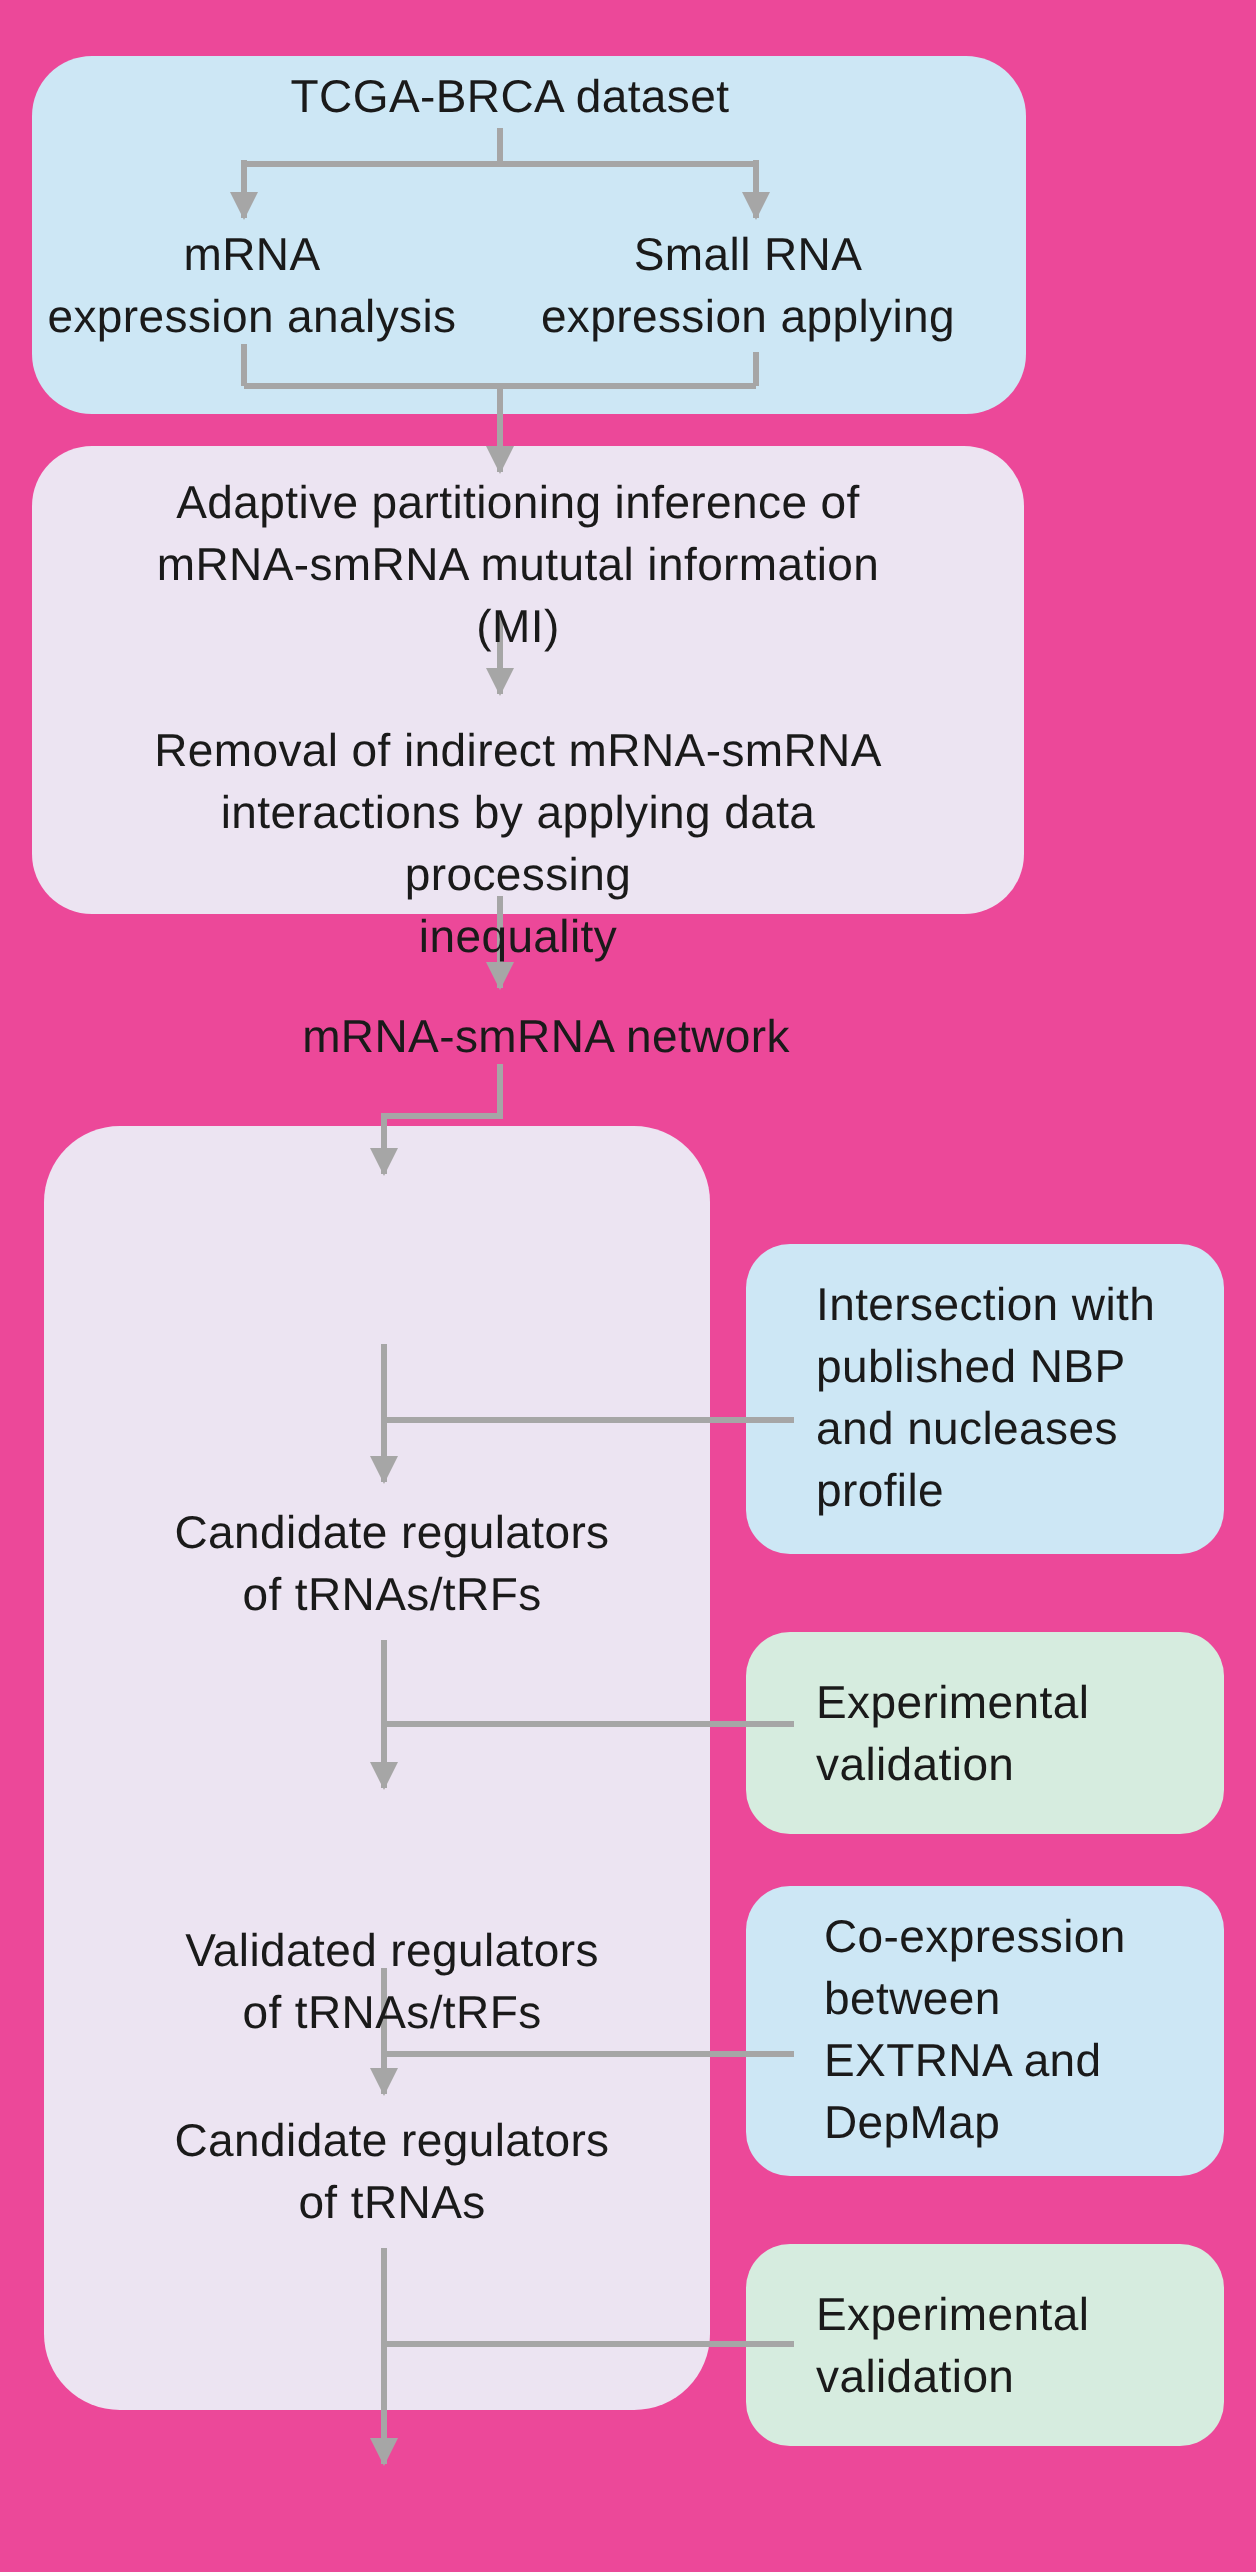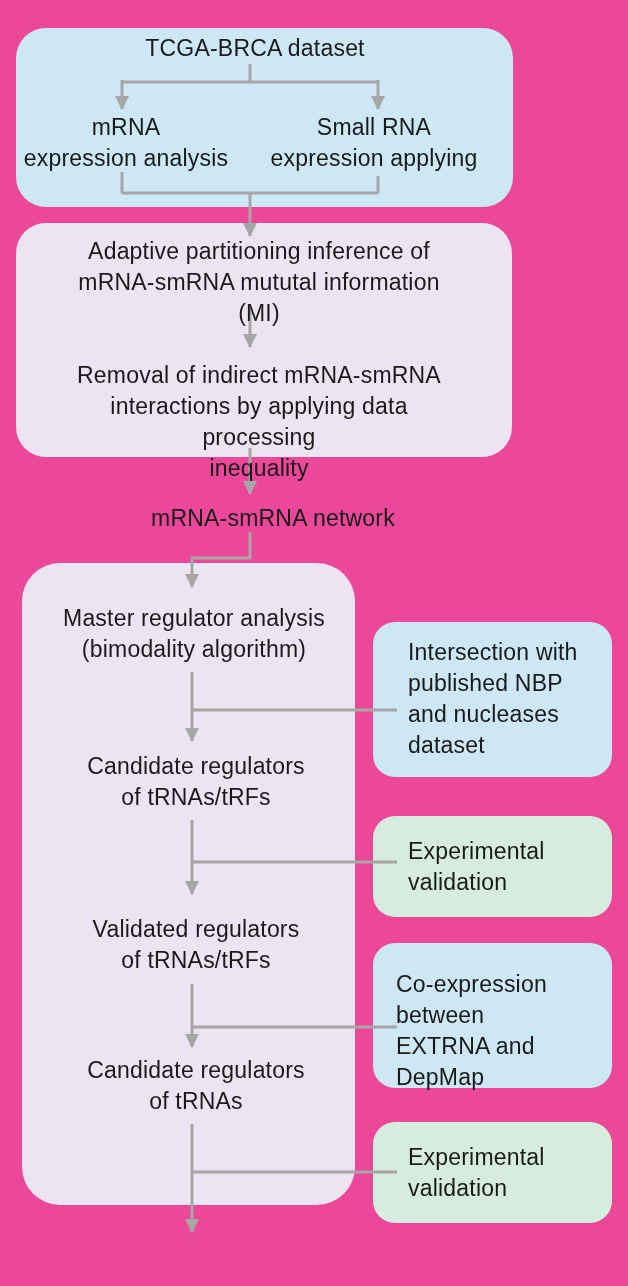--- a/index.html
+++ b/index.html
@@ -38,25 +38,25 @@
   #side-box-4{top:1122px;height:101px;}
 
   #t-dataset{left:255px;top:33px;}
   #t-mrna{left:126px;top:112px;}
   #t-smallrna{left:374px;top:112px;}
   #t-inf1{left:259px;top:236px;}
   #t-inf2{left:259px;top:360px;text-align:center;}
   #t-network{left:253px;top:503px;margin-left:20px;}
   #t-mra{left:194px;top:603px;}
   #t-cand-trf{left:196px;top:751px;}
-  #t-val-trf{left:196px;top:914px;}
+  #t-val-trf{left:196px;top:960px;}
   #t-cand-trna{left:196px;top:1055px;}
   #t-side1{left:408px;top:637px;}
   #t-side2{left:408px;top:836px;}
-  #t-side3{left:396px;top:953px;margin-top:16px;}
+  #t-side3{left:412px;top:953px;}
   #t-side4{left:408px;top:1142px;}
   #t-final{left:20px;top:1248px;}
 </style>
 </head>
 <body>
 
 <div class="canvas">
 
   <div class="box rounded bg-blue" id="dataset-box"></div>
   <div class="box rounded bg-purple" id="inference-box"></div>
@@ -107,33 +107,31 @@
 expression applying</div>
 
   <div class="label centered" id="t-inf1">Adaptive partitioning inference of
 mRNA-smRNA mututal information (MI)</div>
   <div class="label centered" id="t-inf2">Removal of indirect mRNA-smRNA
 interactions by applying data processing
 inequality</div>
 
   <div class="label centered" id="t-network">mRNA-smRNA network</div>
 
-  <div class="label centered" id="t-mra">Master regulator analysis
-(bimodality algorithm)</div>
   <div class="label centered" id="t-cand-trf">Candidate regulators
 of tRNAs/tRFs</div>
   <div class="label centered" id="t-val-trf">Validated regulators
 of tRNAs/tRFs</div>
   <div class="label centered" id="t-cand-trna">Candidate regulators
 of tRNAs</div>
 
   <div class="label leftalign" id="t-side1">Intersection with
 published NBP
 and nucleases
-dataset</div>
+profile</div>
   <div class="label leftalign" id="t-side2">Experimental
 validation</div>
   <div class="label leftalign" id="t-side3">Co-expression
 between
 EXTRNA and
 DepMap</div>
   <div class="label leftalign" id="t-side4">Experimental
 validation</div>
 
 </div>

